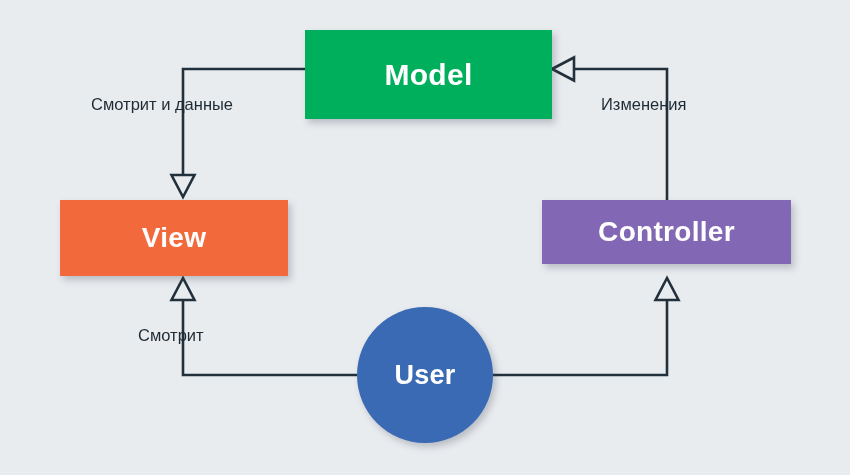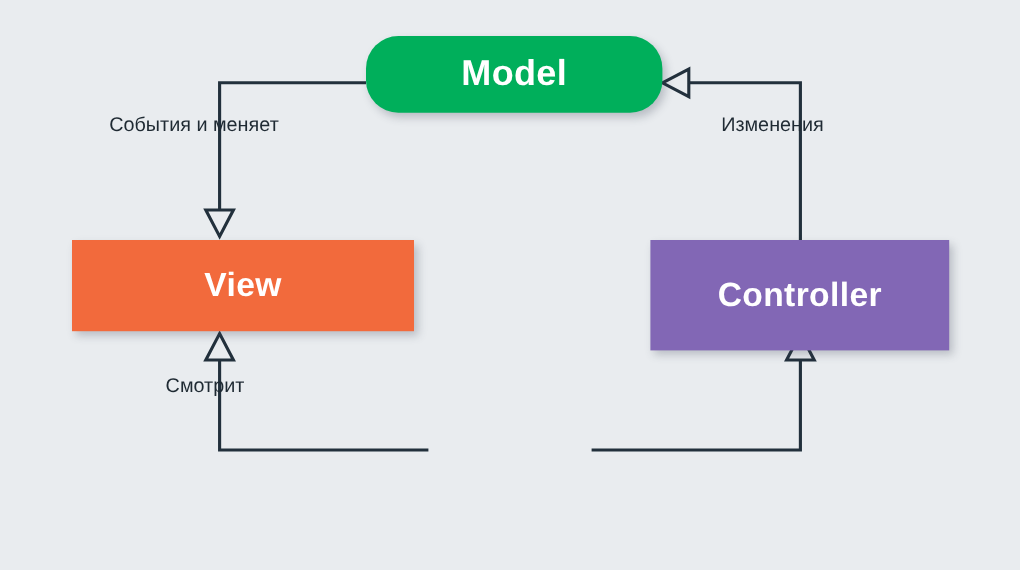--- a/index.html
+++ b/index.html
@@ -34,38 +34,37 @@
     box-sizing: border-box;
     color: #ffffff;
     font-weight: bold;
     letter-spacing: 0.3px;
     box-shadow: 3px 4px 7px rgba(60,70,85,0.28);
   }
   #node-model {
     left: 305px;
     top: 30px;
     width: 247px;
-    height: 64px;
+    height: 89px;
     background: #00af5b;
     font-size: 30px;
-    border-radius: 27px;
   }
   #node-view {
     left: 60px;
     top: 200px;
-    width: 285px;
+    width: 228px;
     height: 76px;
     background: #f26a3c;
     font-size: 28px;
   }
   #node-controller {
     left: 542px;
     top: 200px;
     width: 249px;
-    height: 92px;
+    height: 64px;
     background: #8267b5;
     font-size: 28px;
   }
   #node-user {
     left: 357px;
     top: 307px;
     width: 136px;
     height: 136px;
     border-radius: 50%;
     background: #3a6ab4;
@@ -73,21 +72,21 @@
   }
   .edge-label {
     position: absolute;
     color: #1f2a33;
     font-size: 16.5px;
     white-space: nowrap;
     line-height: 1;
   }
   #label-events-data { left: 91px;  top: 96px;  }
   #label-changes     { left: 601px; top: 96px;  }
-  #label-watches     { left: 138px; top: 314px; }
+  #label-watches     { left: 138px; top: 327px; }
   #label-modifies    { left: 594px; top: 327px; }
 </style>
 </head>
 <body>
 
 <div id="diagram-canvas">
 
   <svg id="diagram-svg" viewBox="0 0 850 475" xmlns="http://www.w3.org/2000/svg">
     <defs>
       <filter id="node-shadow" x="-20%" y="-20%" width="150%" height="160%">
@@ -121,21 +120,24 @@
   </div>
 
   <div class="node-box" id="node-view">
     <span>View</span>
   </div>
 
   <div class="node-box" id="node-controller">
     <span>Controller</span>
   </div>
 
+  <div class="node-box" id="node-user">
+    <span>User</span>
+  </div>
 
-  <div class="edge-label" id="label-events-data">События и меняет</div>
+  <div class="edge-label" id="label-events-data">Смотрит и данные</div>
 
   <div class="edge-label" id="label-changes">Изменения</div>
 
   <div class="edge-label" id="label-watches">Смотрит</div>
 
 
 </div>
 
 </body></html>

